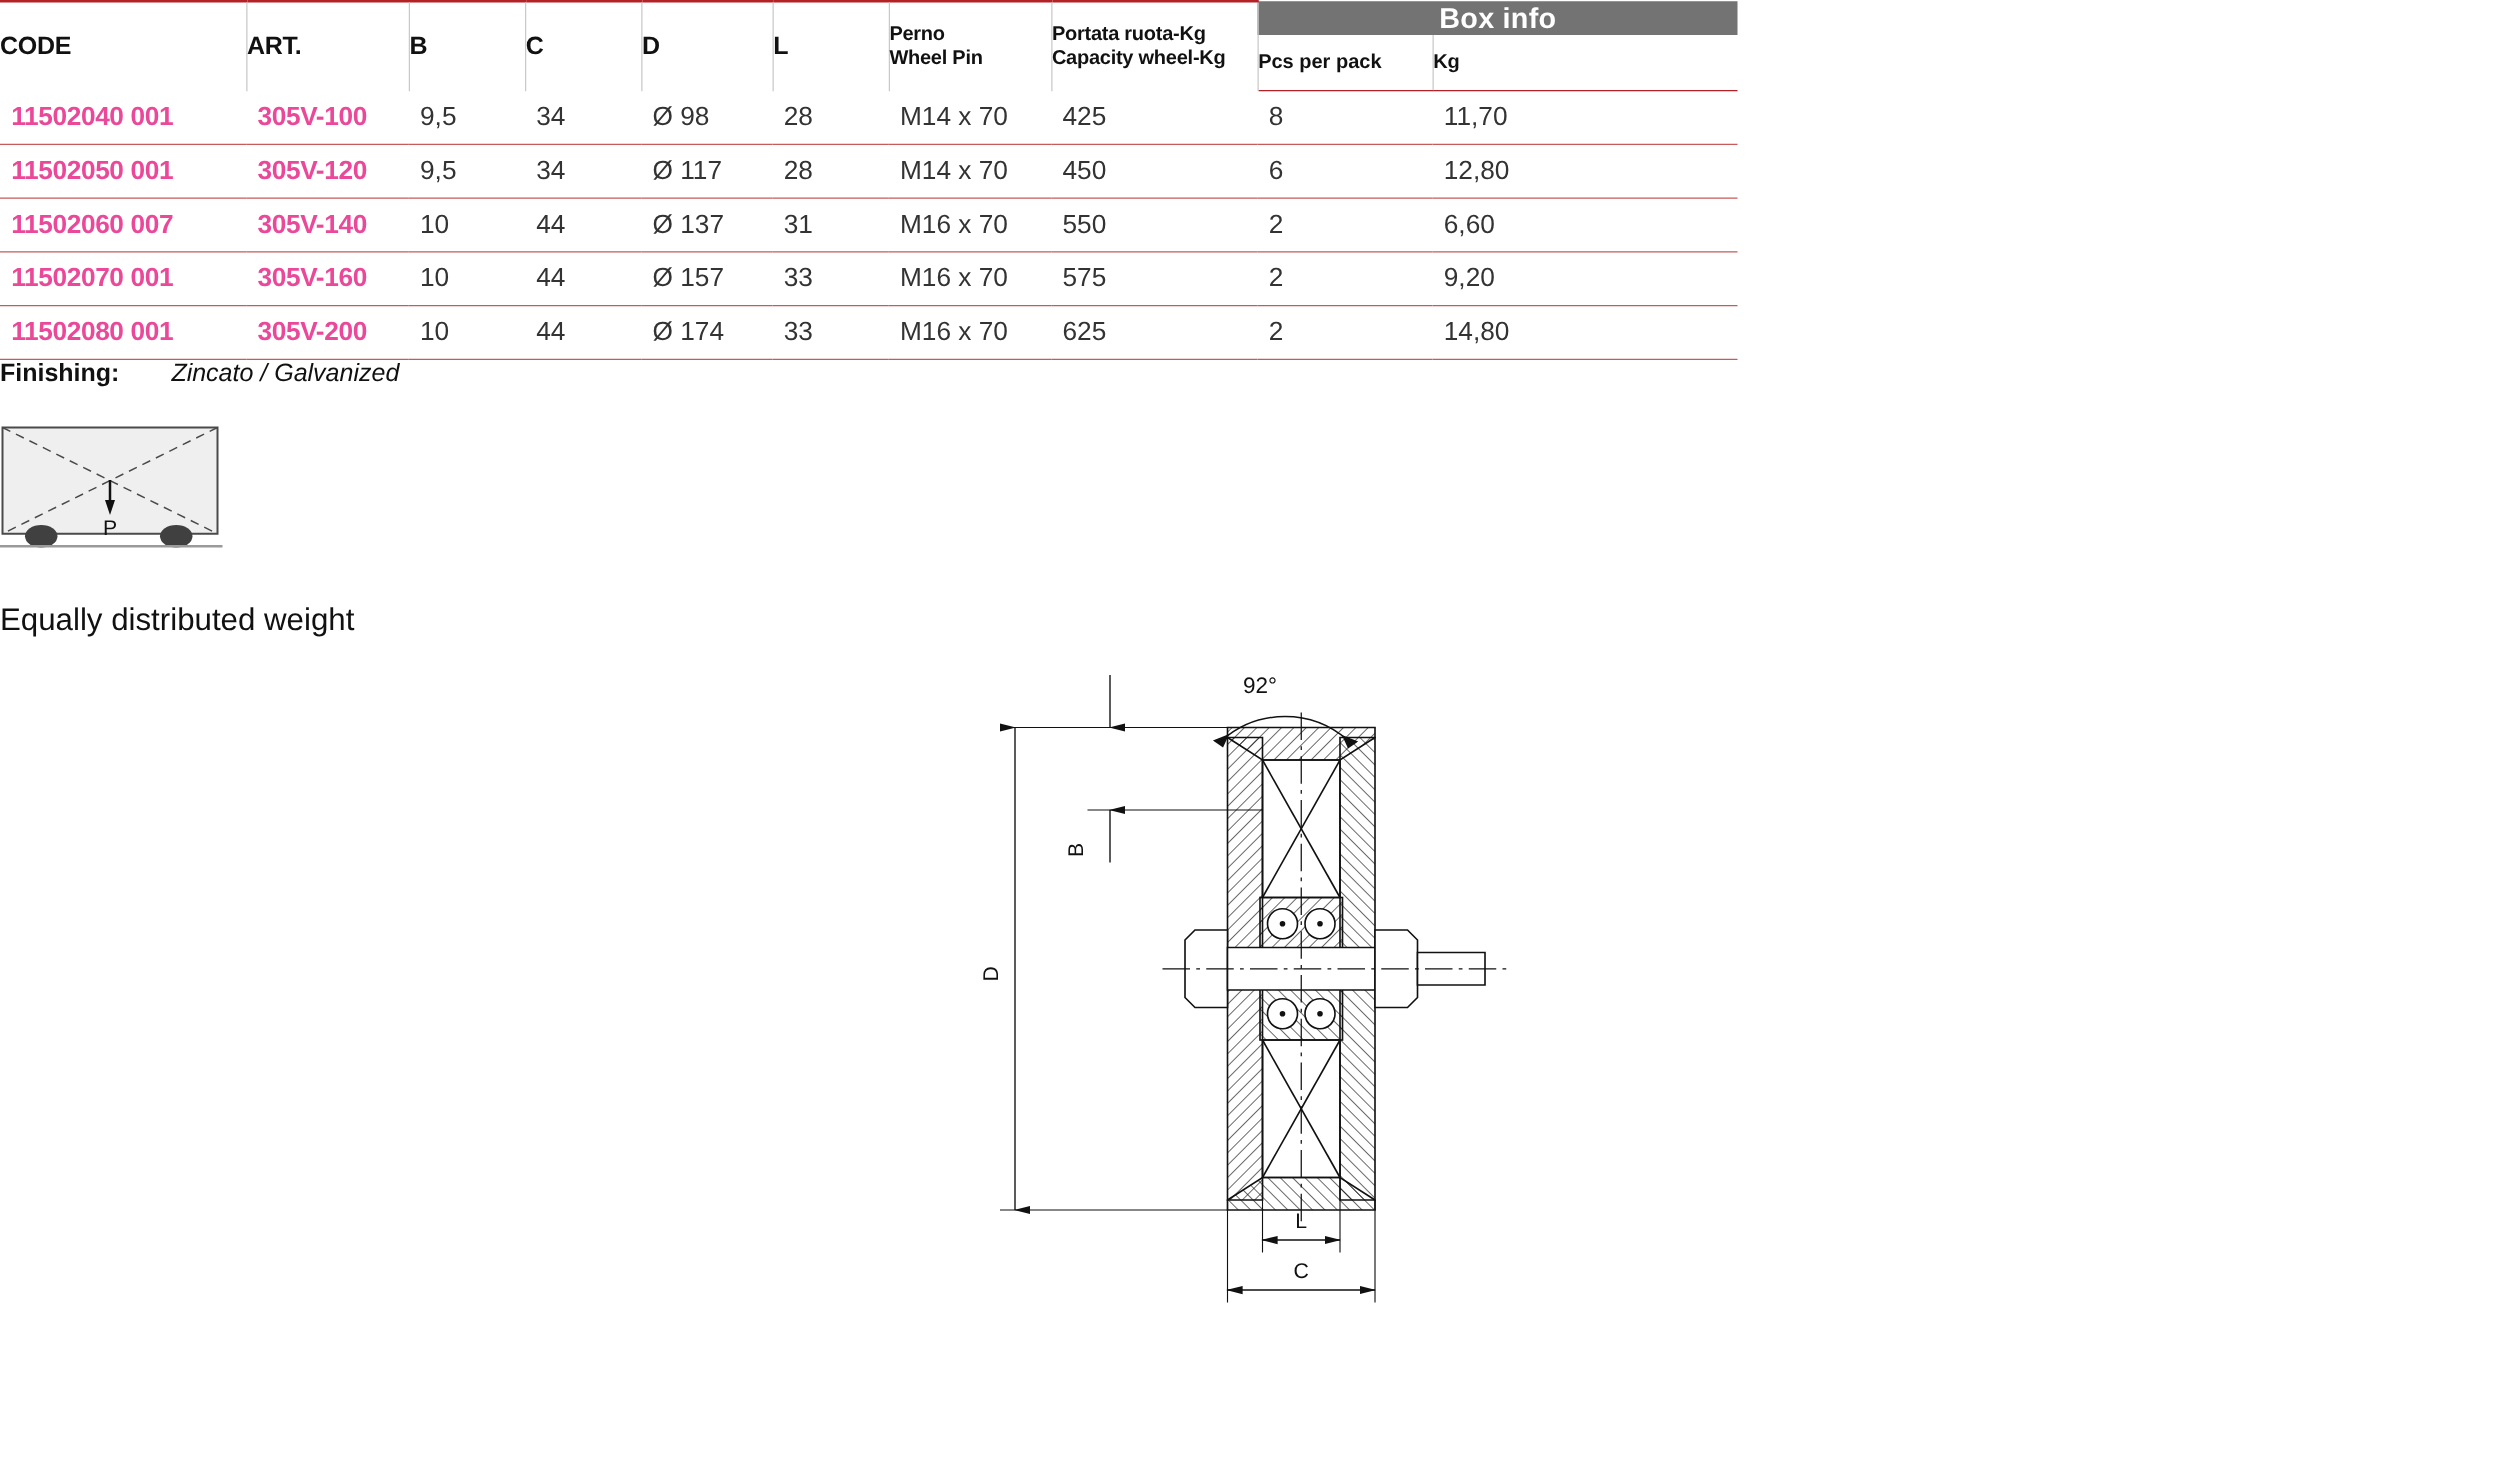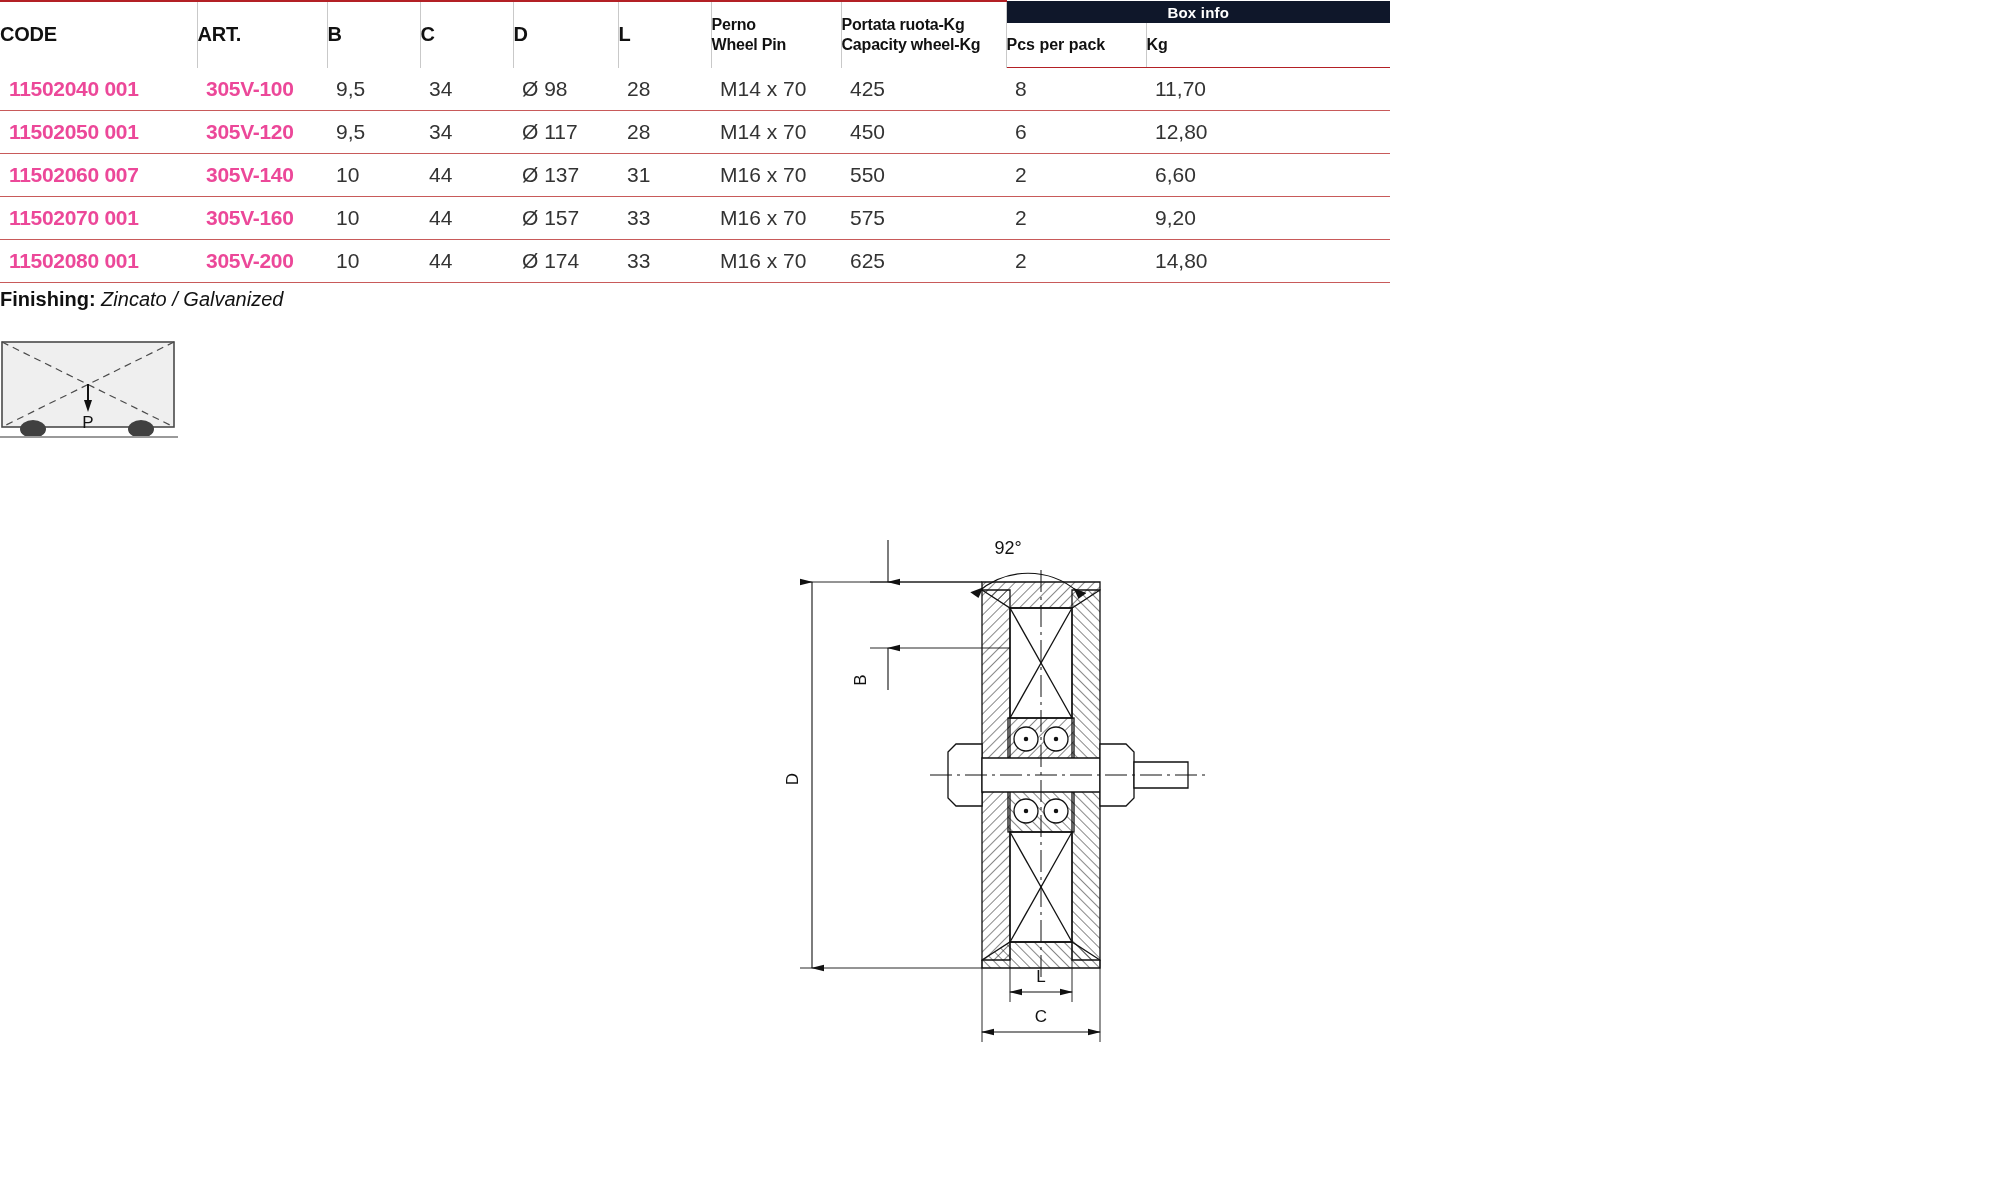--- a/index.html
+++ b/index.html
@@ -15,22 +15,22 @@
 
   .hdr-cell{
     height:54px;border-right:1px solid #c9c9c9;
     font-size:20px;font-weight:bold;color:#111;
     padding-left:9px;text-align:left;
     font-stretch:condensed;
     letter-spacing:-0.2px;
   }
   .hdr-cell.two-line{font-size:16px;font-weight:bold;line-height:1.22;}
   .hdr-red{
-    background:#0f172a;color:#ffffff;text-align:center;
-    font-size:15px;font-weight:bold;height:22px;
+    background:#737373;color:#ffffff;text-align:center;
+    font-size:23px;font-weight:bold;height:22px;
     letter-spacing:.2px;
   }
   .hdr-sub{
     height:44px;font-size:16px;font-weight:bold;color:#111;
     padding-left:9px;border-right:1px solid #c9c9c9;text-align:left;
   }
   .hdr-sub.last{border-right:none;}
   .topline{border-top:2px solid #b32025;}
   .hdr-row-bottom td{border-bottom:1.5px solid #b32025;}
 
@@ -39,21 +39,21 @@
     padding-left:9px;border-bottom:1.5px solid #c85a5a;
     text-align:left;white-space:nowrap;
   }
   tr.data td.b{font-weight:bold;color:#ec4899;letter-spacing:-.3px;}
   tr.data:last-child td{border-bottom:1.5px solid #c85a5a;}
 
   .finishing{
     position:absolute;left:0;top:288px;font-size:20px;color:#111;
   }
   .finishing b{font-weight:bold;}
-  .finishing i{font-weight:normal;}
+  .finishing i{font-weight:normal;margin-left:36px;}
 
   
   .loadwrap{position:absolute;left:0;top:340px;}
   .loadcap{
     position:absolute;left:0;top:448px;font-size:25px;
     line-height:1.28;color:#111;white-space:pre-line;
   }
   
   .drawing{position:absolute;left:760px;top:530px;}
 </style>
@@ -180,20 +180,21 @@
     <text x="88" y="88" font-family="Liberation Sans, sans-serif" font-size="17" fill="#111" text-anchor="middle">P</text>
 
     <ellipse cx="33" cy="89" rx="13" ry="9" fill="#404040"></ellipse>
     <ellipse cx="141" cy="89" rx="13" ry="9" fill="#404040"></ellipse>
 
     <line x1="0" y1="97" x2="178" y2="97" stroke="#9a9a9a" stroke-width="2"></line>
   </svg>
 </div>
 
 <div class="loadcap">
+  <div>Equally distributed weight</div>
 </div>
 
 <div class="drawing">
   <svg width="460" height="520" viewBox="0 0 460 520">
     <defs>
       <pattern id="hatchR" width="7" height="7" patternTransform="rotate(45)" patternUnits="userSpaceOnUse">
         <line x1="0" y1="0" x2="0" y2="7" stroke="#111" stroke-width="1"></line>
       </pattern>
       <pattern id="hatchL" width="7" height="7" patternTransform="rotate(-45)" patternUnits="userSpaceOnUse">
         <line x1="0" y1="0" x2="0" y2="7" stroke="#111" stroke-width="1"></line>

